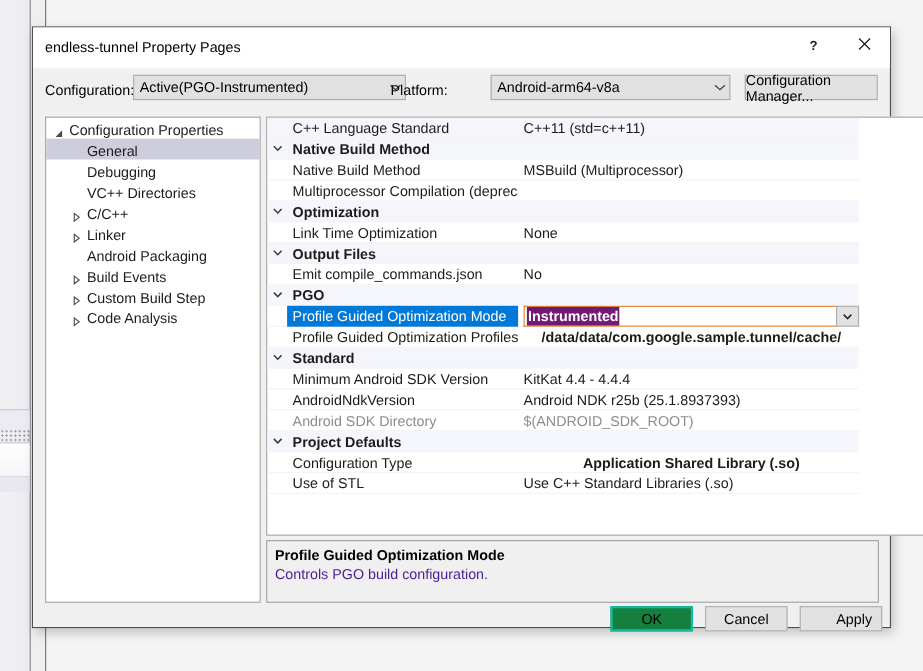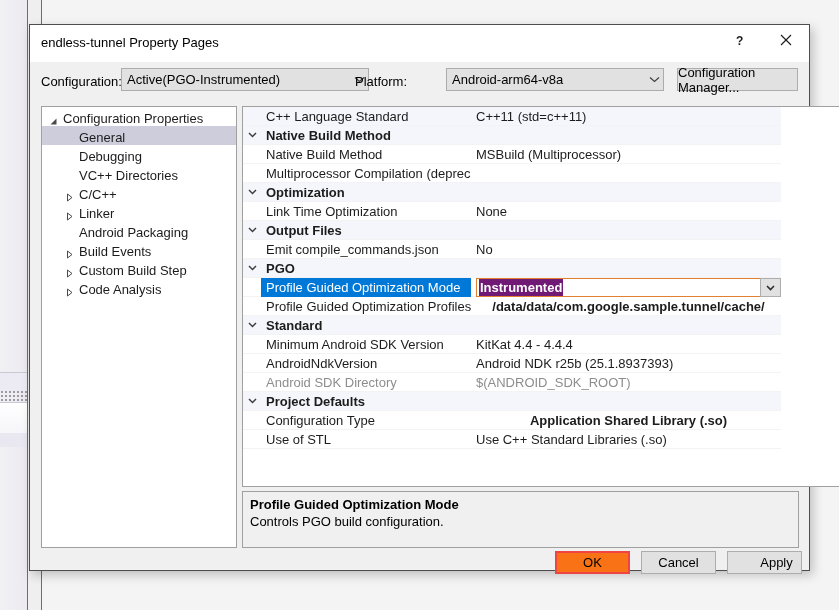--- a/index.html
+++ b/index.html
@@ -323,43 +323,43 @@
     padding: 5px 7px;
   }
   #desc-title {
     font-size: 13px;
     font-weight: bold;
     color: #000;
     line-height: 16px;
   }
   #desc-body {
     font-size: 13px;
-    color: #000000;
+    color: #4c1d95;
     line-height: 17px;
   }
 
   
   .dlg-btn {
     position: absolute;
     top: 526px;
     width: 75px; height: 23px;
     background: #e1e1e1;
     border: 1px solid #adadad;
     box-sizing: border-box;
     font-size: 13px;
     color: #000;
     display: flex;
     align-items: center;
     justify-content: center;
     cursor: default;
   }
   #btn-ok {
     left: 525px;
-    background: #f97316;
-    border: 2px solid #ef4444;
+    background: #15803d;
+    border: 2px solid #14b8a6;
   }
   #btn-cancel { left: 611px; }
   #btn-apply  { left: 697px; padding-left: 24px; }
 </style>
 </head>
 <body>
 
 <div id="bg-vs">
   <div id="bg-vs-panel"></div>
   <div id="bg-vs-strip-a"></div>

